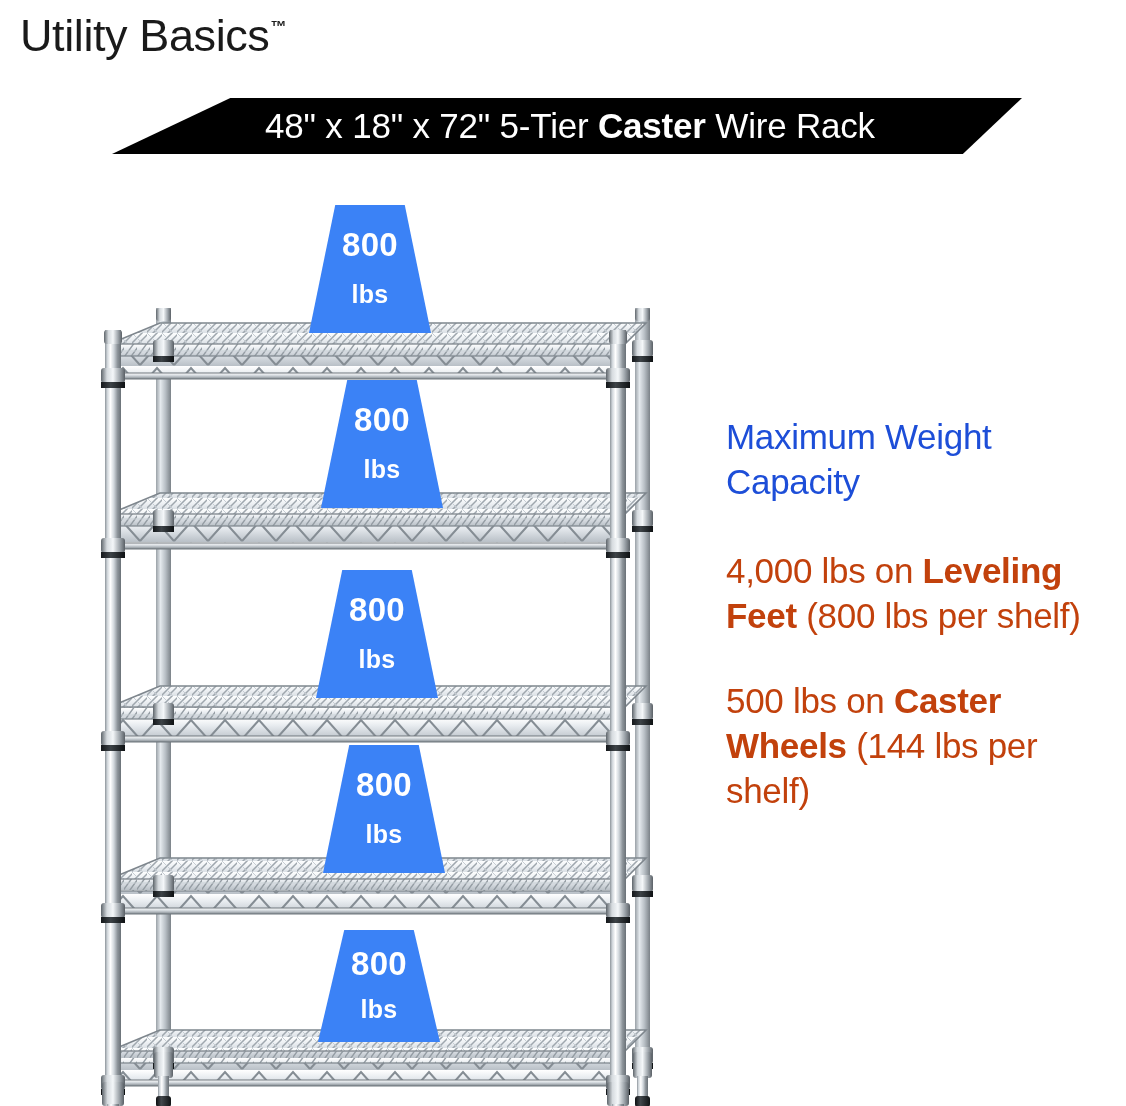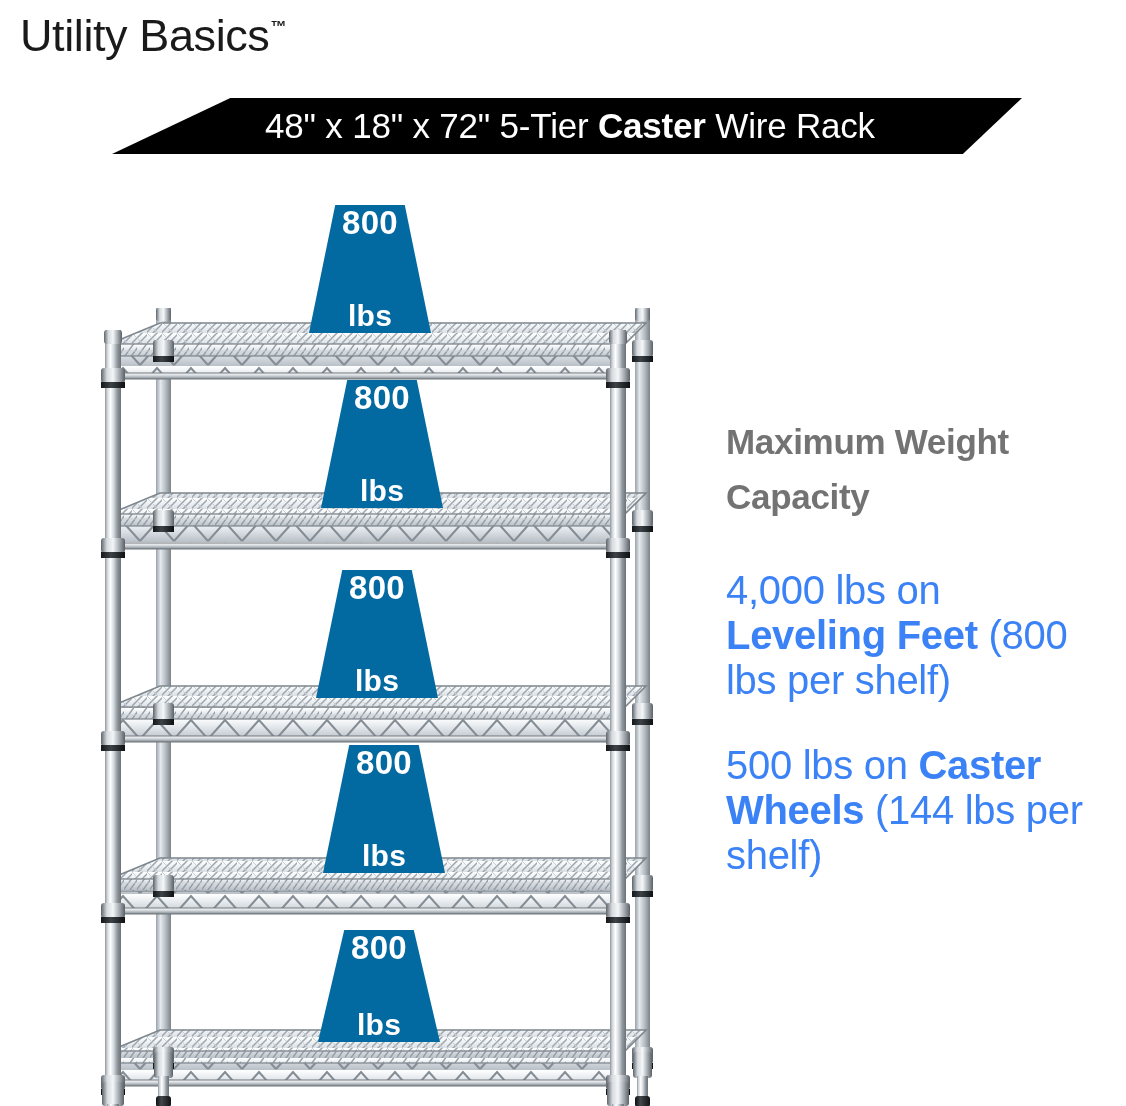--- a/index.html
+++ b/index.html
@@ -70,66 +70,66 @@
 
   
   #info {
     position: absolute;
     left: 726px;
     top: 414px;
     width: 376px;
   }
   #info .heading {
     font-size: 35px;
-    line-height: 55px;
-    font-weight: 700;
-    letter-spacing: -0.3px;
-    color: #737373;
-  }
-  #info .para {
-    font-size: 40px;
     line-height: 45px;
     font-weight: 400;
     letter-spacing: -0.3px;
-    color: #3b82f6;
+    color: #1d4ed8;
+  }
+  #info .para {
+    font-size: 35px;
+    line-height: 45px;
+    font-weight: 400;
+    letter-spacing: -0.3px;
+    color: #c2410c;
   }
   #info .para b { font-weight: 700; }
   #info .gap-1 { height: 44px; }
   #info .gap-2 { height: 40px; }
 
   
   #rack-art {
     position: absolute;
     left: 72px;
     top: 190px;
     width: 600px;
     height: 916px;
   }
   #rack-art svg { display: block; }
 
   
   .callout {
     position: absolute;
-    background: #0369a1;
+    background: #3b82f6;
     color: #ffffff;
     display: flex;
     flex-direction: column;
     align-items: center;
-    justify-content: space-between;
+    justify-content: center;
     font-weight: 700;
     letter-spacing: 0.3px;
     -webkit-clip-path: polygon(21.5% 0%, 78.5% 0%, 100% 100%, 0% 100%);
             clip-path: polygon(21.5% 0%, 78.5% 0%, 100% 100%, 0% 100%);
   }
   .callout .n {
     font-size: 33px;
     line-height: 36px;
   }
   .callout .u {
-    font-size: 30px;
+    font-size: 25px;
     line-height: 34px;
     margin-top: 14px;
   }
   .callout.c1 { left: 309px; top: 205px;  width: 122px; height: 128px; }
   .callout.c2 { left: 321px; top: 380px;  width: 122px; height: 128px; }
   .callout.c3 { left: 316px; top: 570px;  width: 122px; height: 128px; }
   .callout.c4 { left: 323px; top: 745px;  width: 122px; height: 128px; }
   .callout.c5 { left: 318px; top: 930px;  width: 122px; height: 112px; }
   .callout.c5 .u { margin-top: 10px; }
 </style>

